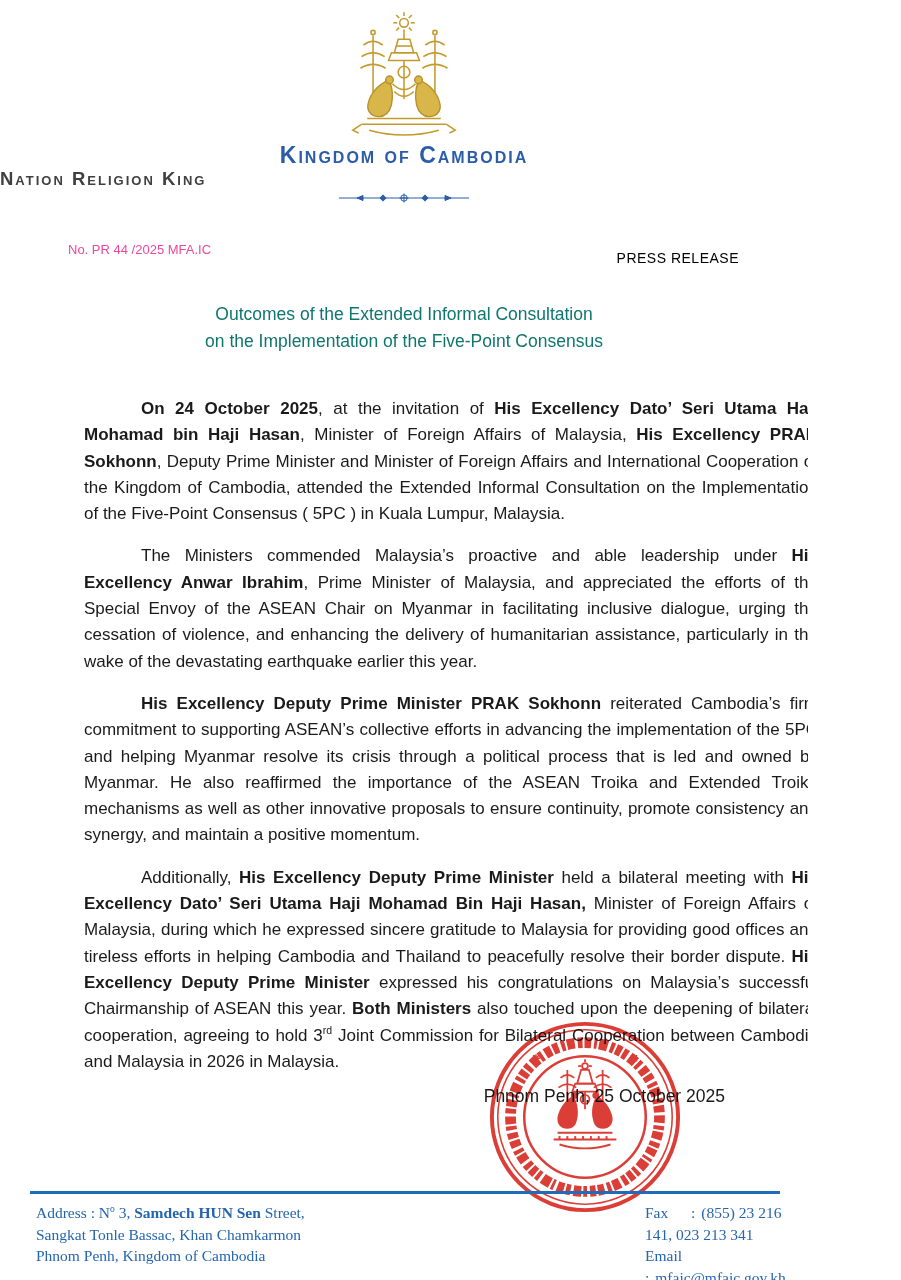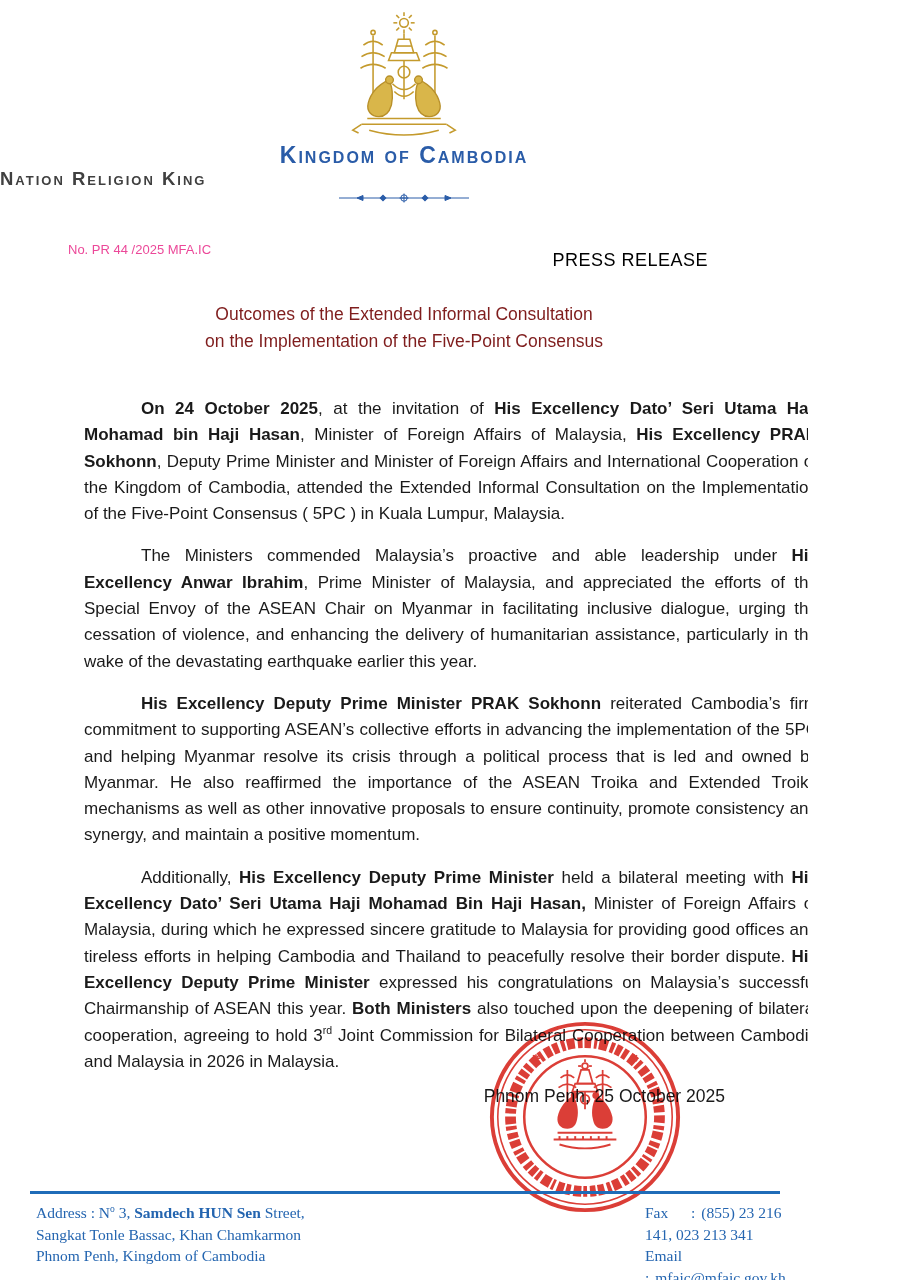--- a/index.html
+++ b/index.html
@@ -17,23 +17,23 @@
     position:absolute;top:168px;left:0;right:0;
     font-variant:small-caps;font-weight:bold;font-size:18.5px;letter-spacing:2px;color:#404040;
   }
   .divider{position:absolute;top:190px;left:50%;transform:translateX(-50%);}
   .ministry{
     position:absolute;left:36px;top:210px;width:276px;text-align:center;
     font-variant:small-caps;font-weight:bold;font-size:15.5px;line-height:20px;
     letter-spacing:1px;color:#2e6db3;
   }
   .refno{position:absolute;left:68px;top:242px;font-size:13px;color:#ec4899;}
-  .doctype{position:absolute;right:100px;top:250px;font-size:18px;letter-spacing:.5px;color:#000;}
-  
-  .title{position:absolute;top:301px;left:0;right:0;text-align:center;font-size:17.5px;line-height:26.5px;color:#7f1d1d;}
+  .doctype{position:absolute;right:69px;top:250px;font-size:14px;letter-spacing:.5px;color:#000;}
+  
+  .title{position:absolute;top:301px;left:0;right:0;text-align:center;font-size:17.5px;line-height:26.5px;color:#0f766e;}
   
   .body{position:absolute;left:84px;top:396px;width:734px;font-size:17px;line-height:26.3px;text-align:justify;}
   .body p{margin:0 0 16px 0;text-indent:57px;}
   .b{font-weight:bold;}
   sup{font-size:62%;line-height:0;}
   
   .dateline{position:absolute;right:83px;top:1086px;font-size:17.5px;color:#1a1a1a;}
   .stamp{position:absolute;left:487px;top:1019px;mix-blend-mode:multiply;opacity:.93;}
   
   .footer-rule{position:absolute;left:30px;right:28px;top:1191px;height:3px;background:#1f6cb8;}

